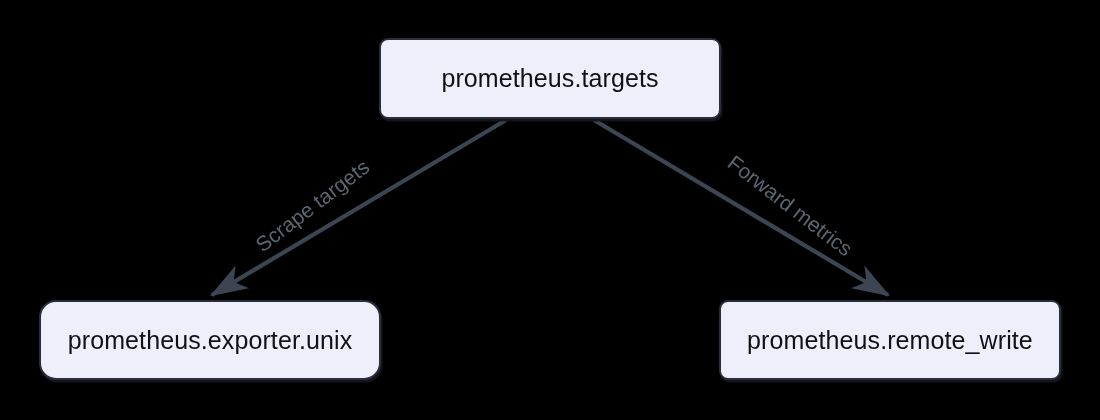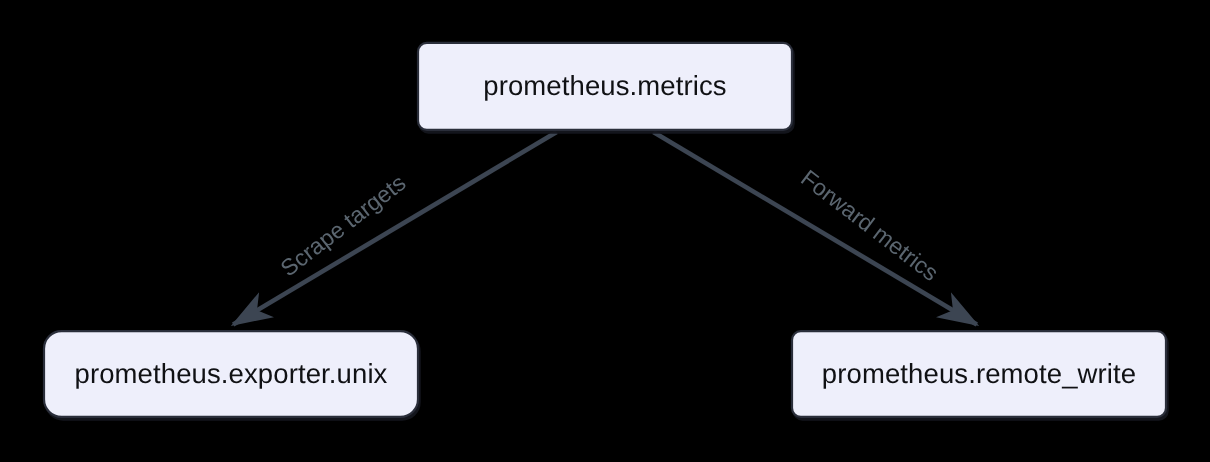--- a/index.html
+++ b/index.html
@@ -97,21 +97,21 @@
         <path d="M0,0.35 L9,3.5 L0,6.65 L2.4,3.5 Z" fill="#3c4552"></path>
       </marker>
     </defs>
 
     <line x1="506" y1="120" x2="212" y2="295" stroke="#3c4552" stroke-width="4.2" stroke-linecap="butt" marker-end="url(#arrowhead-left)"></line>
 
     <line x1="594" y1="120" x2="888" y2="295" stroke="#3c4552" stroke-width="4.2" stroke-linecap="butt" marker-end="url(#arrowhead-right)"></line>
   </svg>
 
   <div class="node" id="node-scrape">
-    <span class="node-label">prometheus.metrics</span>
+    <span class="node-label">prometheus.targets</span>
   </div>
 
   <div class="node" id="node-exporter-unix">
     <span class="node-label">prometheus.exporter.unix</span>
   </div>
 
   <div class="node" id="node-remote-write">
     <span class="node-label">prometheus.remote_write</span>
   </div>
 

